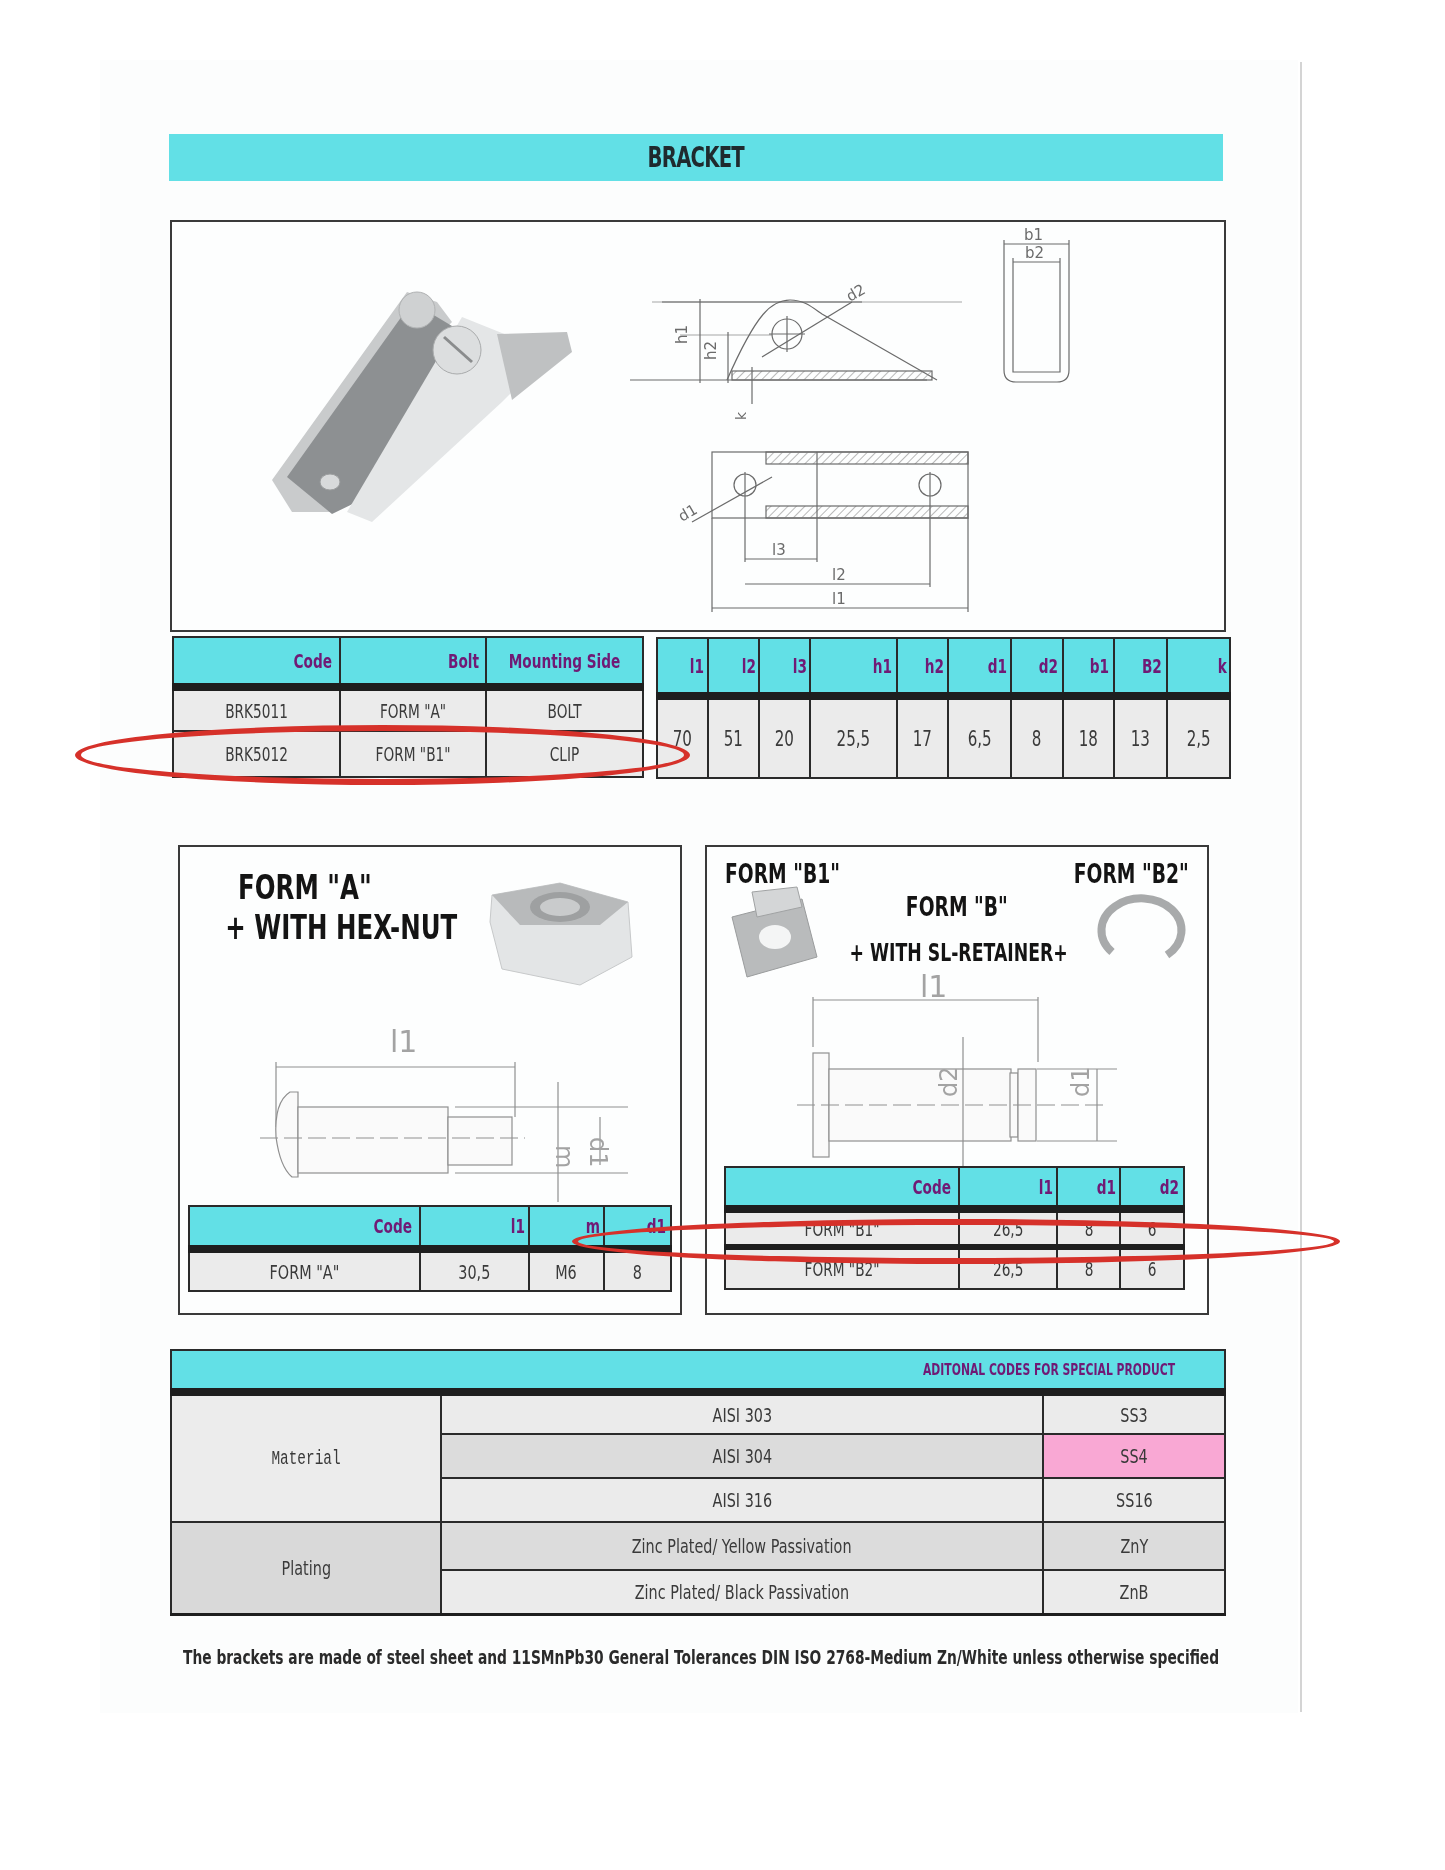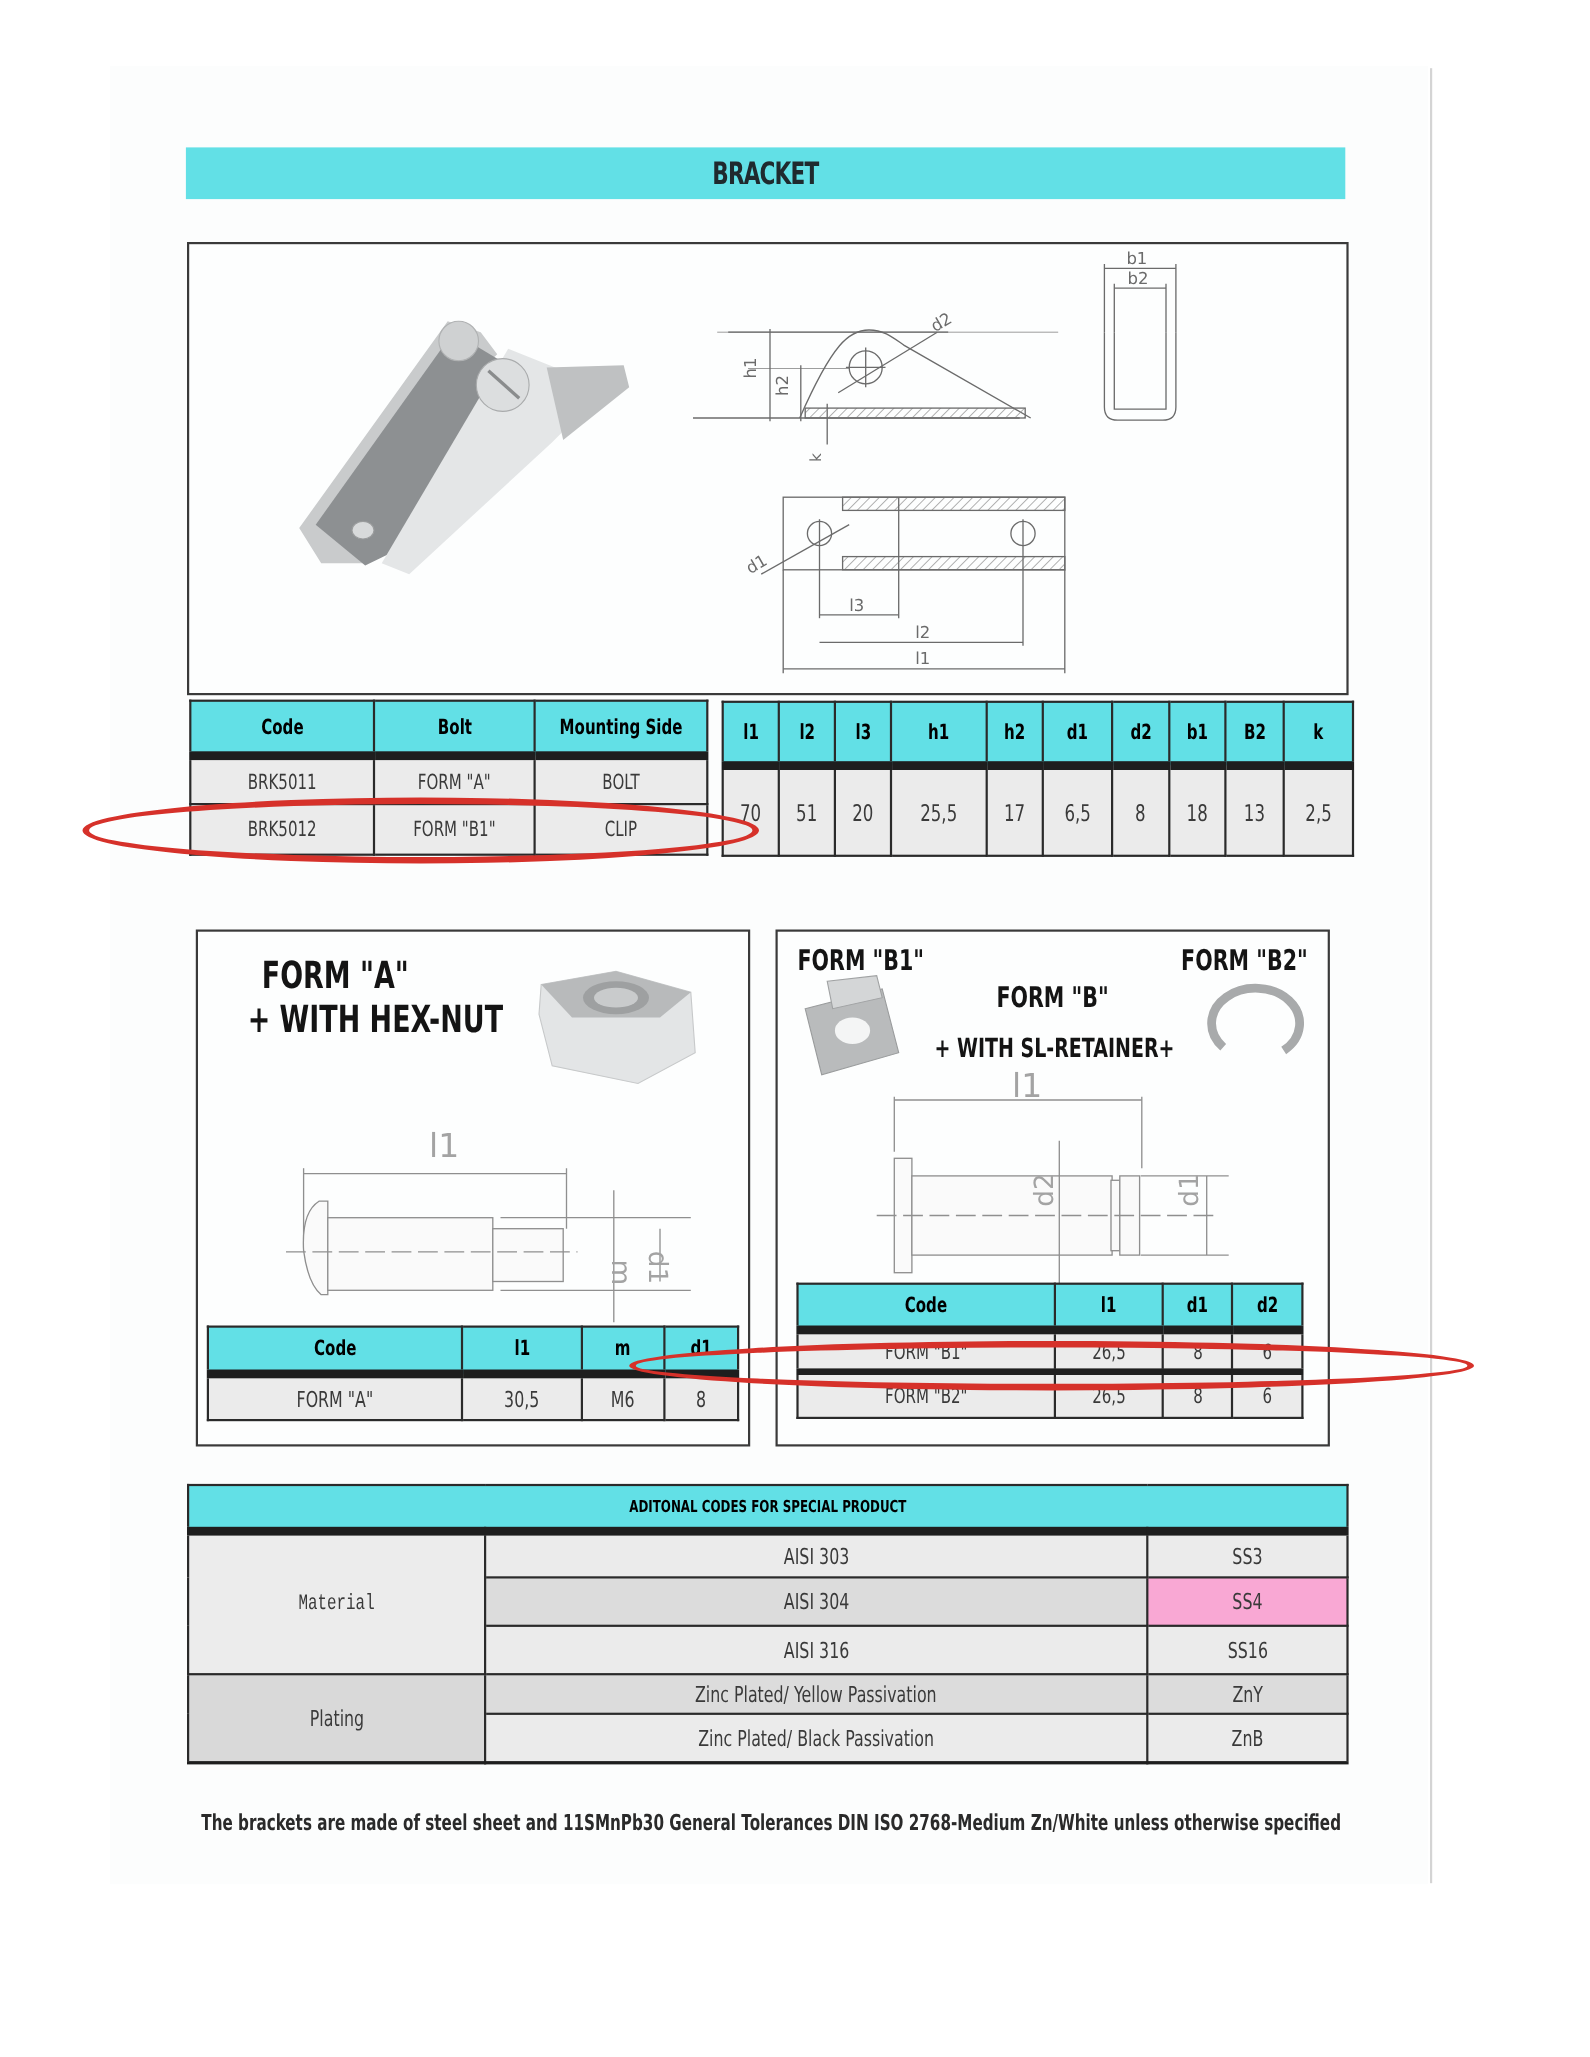--- a/index.html
+++ b/index.html
@@ -8,21 +8,21 @@
   .page-bg { position:absolute; left:100px; top:60px; width:1198px; height:1653px; background:#fcfdfd; }
   .vline { position:absolute; left:1300px; top:62px; width:2px; height:1650px; background:#d4d4d4; }
   .cyan { background:#62e0e6; }
   .banner { position:absolute; left:169px; top:134px; width:1054px; height:47px; display:flex;
             align-items:center; justify-content:center; font-family:"DejaVu Sans Condensed","DejaVu Sans",sans-serif;
             font-weight:bold; font-size:28px; color:#1f2a2e; letter-spacing:-1px; transform-origin:center; }
   .banner span { display:inline-block; transform:scaleX(0.78); }
   .box { position:absolute; border:2px solid #3a3a3a; background:#fdfefe; box-sizing:border-box; }
   table.spec { position:absolute; border-collapse:collapse; font-family:"DejaVu Sans", sans-serif; }
   table.spec th, table.spec td { border:2px solid #2a2a2a; text-align:center; padding:0; }
-  table.spec th { background:#62e0e6; color:#000000; font-weight:bold; border-bottom:8px solid #1e1e1e; }
+  table.spec th { background:#62e0e6; color:#701a75; font-weight:bold; border-bottom:8px solid #1e1e1e;text-align:right; }
   table.spec td { background:#ebebeb; color:#3a3a3a; }
   .cond { display:inline-block; transform:scaleX(0.72); white-space:nowrap; }
   .hl td { background:#dcdcdc; }
   .title-big { position:absolute; font-family:"DejaVu Sans", sans-serif; font-weight:bold; color:#141414; white-space:nowrap; }
   .ellipse { position:absolute; border:6px solid #d6312a; border-radius:50%; box-sizing:border-box; pointer-events:none; }
   .footer-note { position:absolute; left:183px; top:1645px; font-family:"DejaVu Sans", sans-serif; font-weight:bold;
                  font-size:20px; color:#2a2a2a; white-space:nowrap; transform-origin:left center; transform:scaleX(0.69); }
   svg text { font-family:"DejaVu Sans", sans-serif; }
 </style>
 </head>
@@ -298,21 +298,21 @@
       <td style="width:180px"><span class="cond">SS3</span></td>
     </tr>
     <tr style="height:44px;">
       <td style="background:#dcdcdc"><span class="cond">AISI 304</span></td>
       <td style="background:#f9a8d4"><span class="cond">SS4</span></td>
     </tr>
     <tr style="height:44px;">
       <td><span class="cond">AISI 316</span></td>
       <td><span class="cond">SS16</span></td>
     </tr>
-    <tr style="height:36px;">
+    <tr style="height:48px;">
       <td rowspan="2" style="background:#d9d9d9;"><span class="cond">Plating</span></td>
       <td style="background:#dcdcdc"><span class="cond">Zinc Plated/ Yellow Passivation</span></td>
       <td style="background:#dcdcdc"><span class="cond">ZnY</span></td>
     </tr>
     <tr style="height:44px;border-bottom:3px solid #1e1e1e;">
       <td><span class="cond">Zinc Plated/ Black Passivation</span></td>
       <td><span class="cond">ZnB</span></td>
     </tr>
   </tbody>
 </table>

